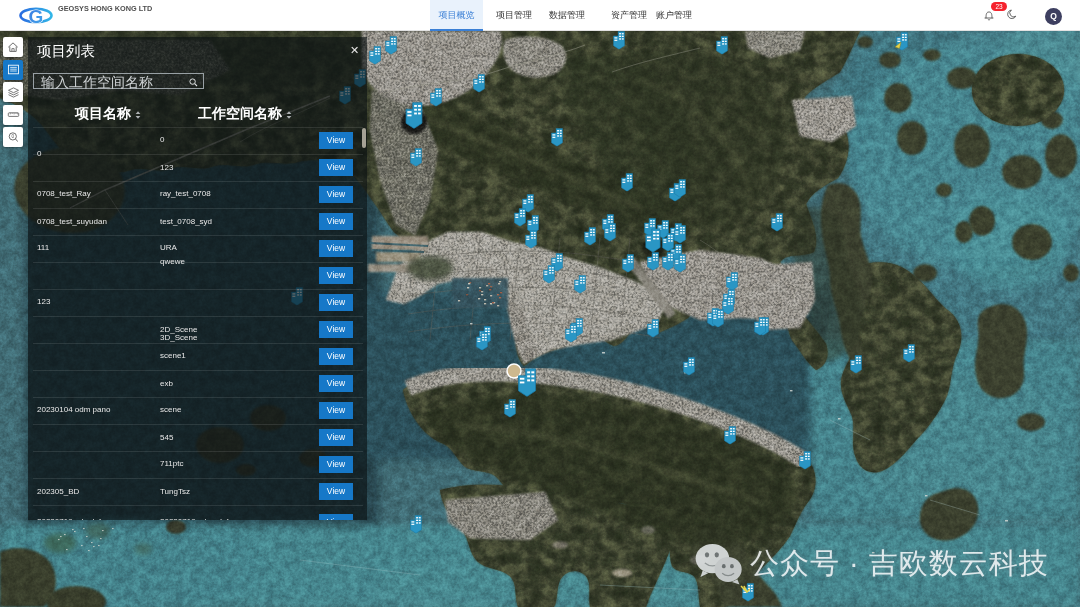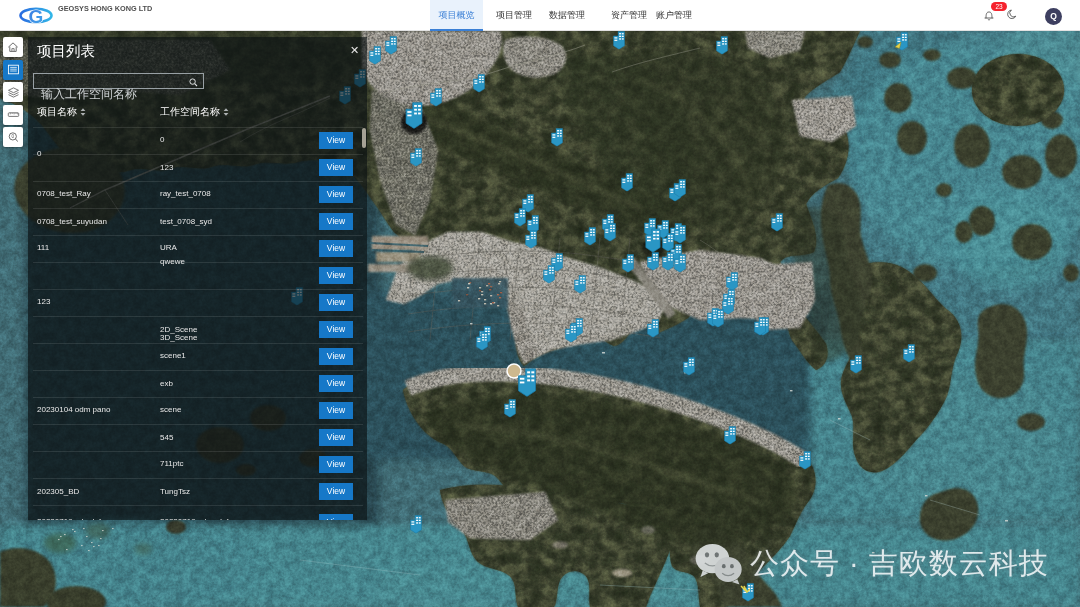--- a/index.html
+++ b/index.html
@@ -20,22 +20,22 @@
 
   
   .sbtn { position:absolute; left:3px; width:20px; height:20px; background:#fff; border-radius:2px; box-shadow:0 1px 2px rgba(0,0,0,.35); z-index:20; display:flex; align-items:center; justify-content:center; }
   .sbtn.blue { background:#1678c8; }
 
   
   #panel { position:absolute; left:28px; top:37px; width:339px; height:483px; background:rgba(11,17,19,.64); z-index:10; overflow:hidden; color:#fff; }
   #ptitle { position:absolute; left:9px; top:5px; font-size:14.5px; color:#fff; }
   #pclose { position:absolute; left:322px; top:7px; font-size:11px; color:#e8e8e8; }
   #psearch { position:absolute; left:5px; top:36px; width:171px; height:16px; border:1px solid #98a0a4; }
-  #psearch span { position:absolute; left:7px; top:12px; font-size:12px; color:#cfd3d5; }
-  .hdr { position:absolute; top:68px; font-size:10px; font-weight:normal; color:#fff; }
+  #psearch span { position:absolute; left:7px; top:0; font-size:14px; color:#cfd3d5; }
+  .hdr { position:absolute; top:68px; font-size:14px; font-weight:bold; color:#fff;margin-left:38px; }
   .cell { position:absolute; font-size:8px; color:#e8e8e8; white-space:nowrap; }
   .divl { position:absolute; left:5px; width:330px; height:1px; background:rgba(255,255,255,.10); }
   .vbtn { position:absolute; left:291px; width:34px; height:17px; background:#1678c8; color:#fff; font-size:8.5px; text-align:center; line-height:17px; }
   #scrollth { position:absolute; left:334px; top:91px; width:4px; height:20px; background:rgba(190,184,172,.85); border-radius:2px; }
 
   
   #wm { position:absolute; left:694px; top:542px; z-index:15; display:flex; align-items:center; }
   #wmtext { font-size:29px; color:rgba(248,250,252,.85); letter-spacing:1px; margin-left:4px; text-shadow:0 0 4px rgba(120,140,150,.5); }
 </style>
 </head>

